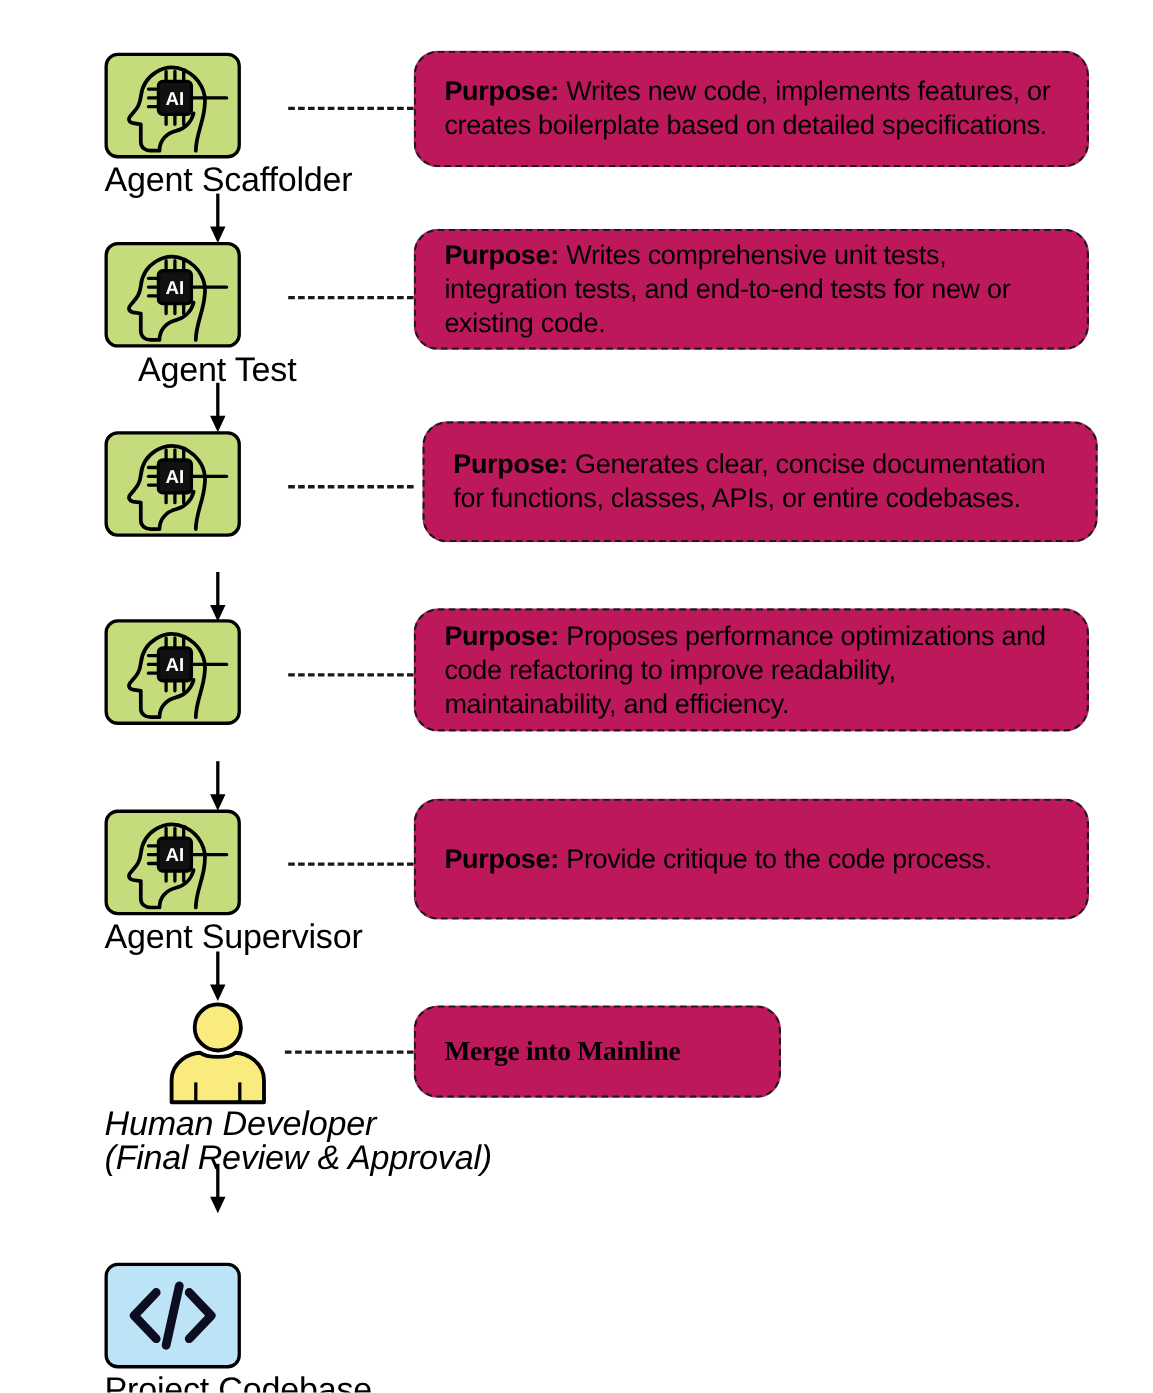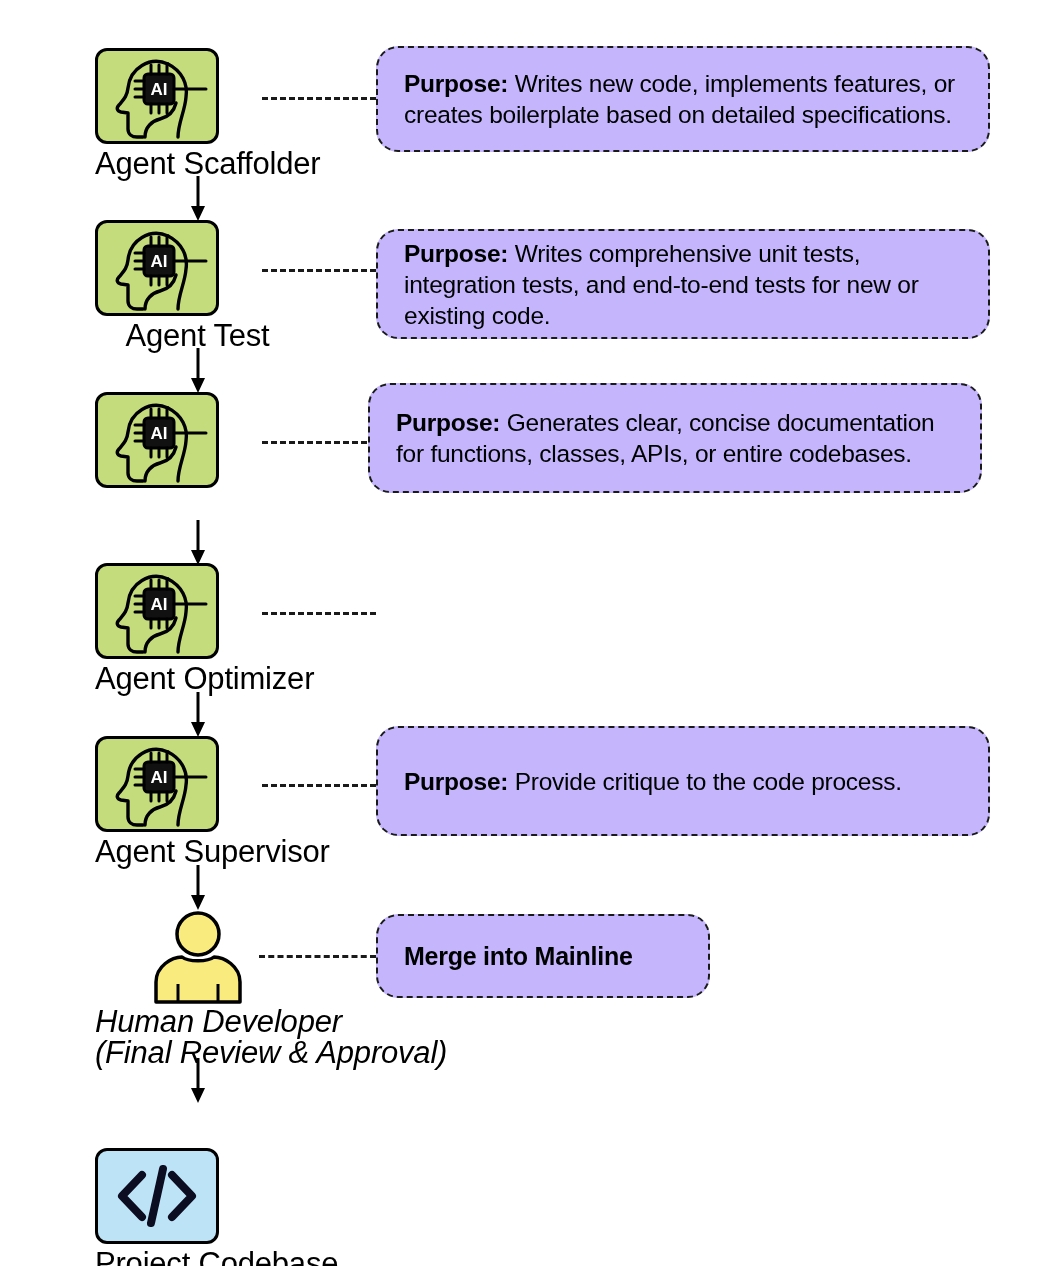--- a/index.html
+++ b/index.html
@@ -52,34 +52,35 @@
     margin-top: 4px;
   }
   .node-label .sub { display: block; }
 
   
   .callout {
     position: absolute;
     border: 2.5px dashed #1a1a1a;
     border-radius: 22px;
     box-sizing: border-box;
-    background: #c4b5fd;
+    background: #be185d;
     display: flex;
     align-items: center;
   }
   .callout-text {
     font-size: 24.5px;
     line-height: 31px;
     padding: 0 26px;
     letter-spacing: -0.25px;
   }
   .callout-text b { font-weight: bold; }
   .callout-text.center-bold {
     font-weight: bold;
     font-size: 25px;
+    font-family: Liberation Serif, serif;
   }
 
   
   .dash-h {
     position: absolute;
     height: 0;
     border-top: 3px dashed #1a1a1a;
   }
   .arrow-v {
     position: absolute;
@@ -161,21 +162,21 @@
             <line x1="76" y1="38" x2="108" y2="38"></line>
           </g>
         </svg>
       </div>
     </div>
     <div class="node-label">Agent Test</div>
   </div>
 
   <div class="dash-h" style="top:269px; left:262px; width:114px;"></div>
 
-  <div class="callout" style="top:229px; left:376px; width:614px; height:110px;">
+  <div class="callout" style="top:208px; left:376px; width:614px; height:110px;">
     <div class="callout-text">
       <b>Purpose:</b><span> Writes comprehensive unit tests, integration tests, and end-to-end tests for new or existing code.</span>
     </div>
   </div>
 
   <div class="arrow-v" style="top:348px; left:186px; height:46px;">
     <svg width="24" height="46" viewBox="0 0 24 46">
       <line x1="12" y1="0" x2="12" y2="34" stroke="#000" stroke-width="3"></line>
       <polygon points="12,45 5,30 19,30" fill="#000"></polygon>
     </svg>
@@ -204,21 +205,21 @@
               <line x1="46" y1="46" x2="37" y2="46"></line>
             <line x1="76" y1="38" x2="108" y2="38"></line>
           </g>
         </svg>
       </div>
     </div>
   </div>
 
   <div class="dash-h" style="top:441px; left:262px; width:114px;"></div>
 
-  <div class="callout" style="top:383px; left:368px; width:614px; height:110px;justify-content:flex-end;">
+  <div class="callout" style="top:383px; left:384px; width:614px; height:110px;justify-content:flex-end;">
     <div class="callout-text">
       <b>Purpose:</b><span> Generates clear, concise documentation for functions, classes, APIs, or entire codebases.</span>
     </div>
   </div>
 
   <div class="arrow-v" style="top:520px; left:186px; height:46px;">
     <svg width="24" height="46" viewBox="0 0 24 46">
       <line x1="12" y1="0" x2="12" y2="34" stroke="#000" stroke-width="3"></line>
       <polygon points="12,45 5,30 19,30" fill="#000"></polygon>
     </svg>
@@ -243,25 +244,29 @@
               <line x1="61" y1="53" x2="61" y2="62"></line>
               <line x1="69" y1="53" x2="69" y2="62"></line>
             <line x1="46" y1="30" x2="37" y2="30"></line>
               <line x1="46" y1="38" x2="37" y2="38"></line>
               <line x1="46" y1="46" x2="37" y2="46"></line>
             <line x1="76" y1="38" x2="108" y2="38"></line>
           </g>
         </svg>
       </div>
     </div>
-    <div class="node-label">Agent Optimizer</div>
   </div>
 
   <div class="dash-h" style="top:612px; left:262px; width:114px;"></div>
 
+  <div class="callout" style="top:553px; left:376px; width:614px; height:112px;">
+    <div class="callout-text">
+      <b>Purpose:</b><span> Proposes performance optimizations and code refactoring to improve readability, maintainability, and efficiency.</span>
+    </div>
+  </div>
 
   <div class="arrow-v" style="top:692px; left:186px; height:46px;">
     <svg width="24" height="46" viewBox="0 0 24 46">
       <line x1="12" y1="0" x2="12" y2="34" stroke="#000" stroke-width="3"></line>
       <polygon points="12,45 5,30 19,30" fill="#000"></polygon>
     </svg>
   </div>
 
   <div class="node" style="top:736px;">
     <div class="node-icon">

